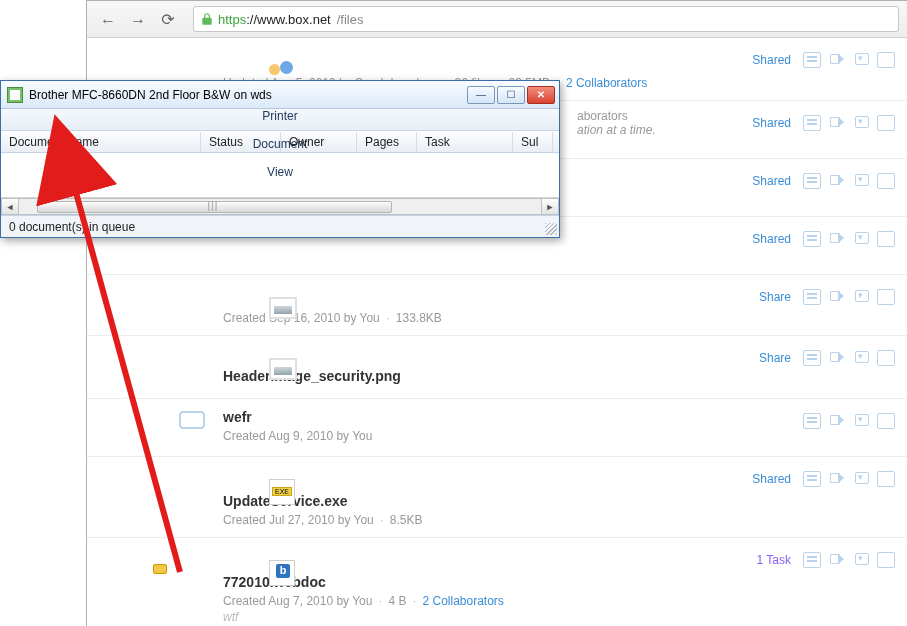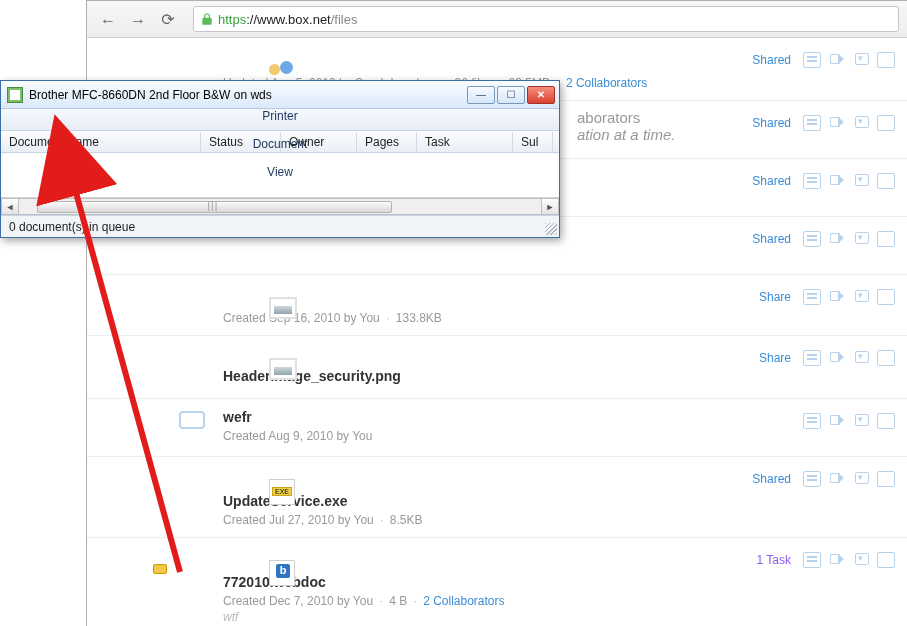--- a/index.html
+++ b/index.html
@@ -5,21 +5,21 @@
 * { margin: 0; padding: 0; box-sizing: border-box; }
 body { font-family: Arial, sans-serif; font-size: 13px; background: #fff; width: 907px; height: 626px; overflow: hidden; position: relative; }
 
 
 .browser-top { position: absolute; left: 86px; top: 0; right: 0; height: 38px; background: linear-gradient(#f7f7f7,#ededed); border-bottom: 1px solid #d0d0d0; border-top: 1px solid #b0b0b0; border-left: 1px solid #b0b0b0; display: flex; align-items: center; padding: 0 8px; gap: 4px; }
 .nav-btn { width: 26px; height: 26px; border-radius: 3px; display: flex; align-items: center; justify-content: center; font-size: 16px; color: #666; border: 1px solid transparent; }
 .url-bar { flex: 1; margin-left: 8px; height: 26px; border: 1px solid #c6c6c6; border-radius: 3px; background: #fff; display:flex; align-items:center; padding:0 6px; font-size:13px; }
 .lock { width:14px;height:14px; fill:#5dbb5b; margin-right:4px;}
 .url-https{ color:#39a33c; }
 .url-rest{ color:#222;text-align:center; }
-.url-path{ color:#888; }
+.url-path{ color:#888;margin-left:6px; }
 
 .page { position:absolute; left:86px; top:38px; right:0; bottom:0; background:#fff; border-left:1px solid #b0b0b0; overflow:hidden; }
 
 
 .file-row { padding: 10px 0 10px 90px; border-bottom: 1px solid #eee; position:relative; min-height:58px;}
 .file-icon { position:absolute; left:90px; top:12px; width:28px; height:28px; }
 .file-row .file-icon{ left: 92px; }
 .file-text { margin-left: 46px; }
 .file-name { color:#333; font-weight:bold; font-size:14px; margin-bottom:4px; }
 .file-meta { color:#999; font-size:12px; }
@@ -116,21 +116,21 @@
       <div class="file-row">
         <div class="row-right">
           <span class="share-link">Shared</span>
           <div class="action-icons">
             <div class="act comment"></div>
             <div class="act tag"></div>
             <div class="act drop"></div>
             <div class="act check"></div>
           </div>
         </div>
-        <div style="position: absolute; left: 490px; top: 8px; color: rgb(153, 153, 153); font-size: 15px;">
+        <div style="position: absolute; left: 490px; top: 8px; color: rgb(153, 153, 153); font-size: 12px;">
           <div>aborators</div>
           <div style="font-style: italic;">ation at a time.</div>
         </div>
       </div>
       <div class="file-row">
         <div class="row-right">
           <span class="share-link">Shared</span>
           <div class="action-icons">
             <div class="act comment"></div>
             <div class="act tag"></div>
@@ -210,21 +210,21 @@
             <div class="act drop"></div>
             <div class="act check"></div>
           </div>
         </div>
       </div>
       <div class="file-row">
         <div class="small-badge"></div>
         <div class="file-icon fi-webdoc"></div>
         <div class="file-text">
           <div class="file-name">772010.webdoc</div>
-          <div class="file-meta"><span>Created Dec 7, 2010 by You</span><span class="dot">4 B</span><span class="dot blue-link">2 Collaborators</span></div>
+          <div class="file-meta"><span>Created Aug 7, 2010 by You</span><span class="dot">4 B</span><span class="dot blue-link">2 Collaborators</span></div>
           <div class="italic-grey">wtf</div>
         </div>
         <div class="row-right">
           <span style="color: #8b5cf6; font-size: 12px;">1 Task</span>
           <div class="action-icons">
             <div class="act comment"></div>
             <div class="act tag"></div>
             <div class="act drop"></div>
             <div class="act check"></div>
           </div>

